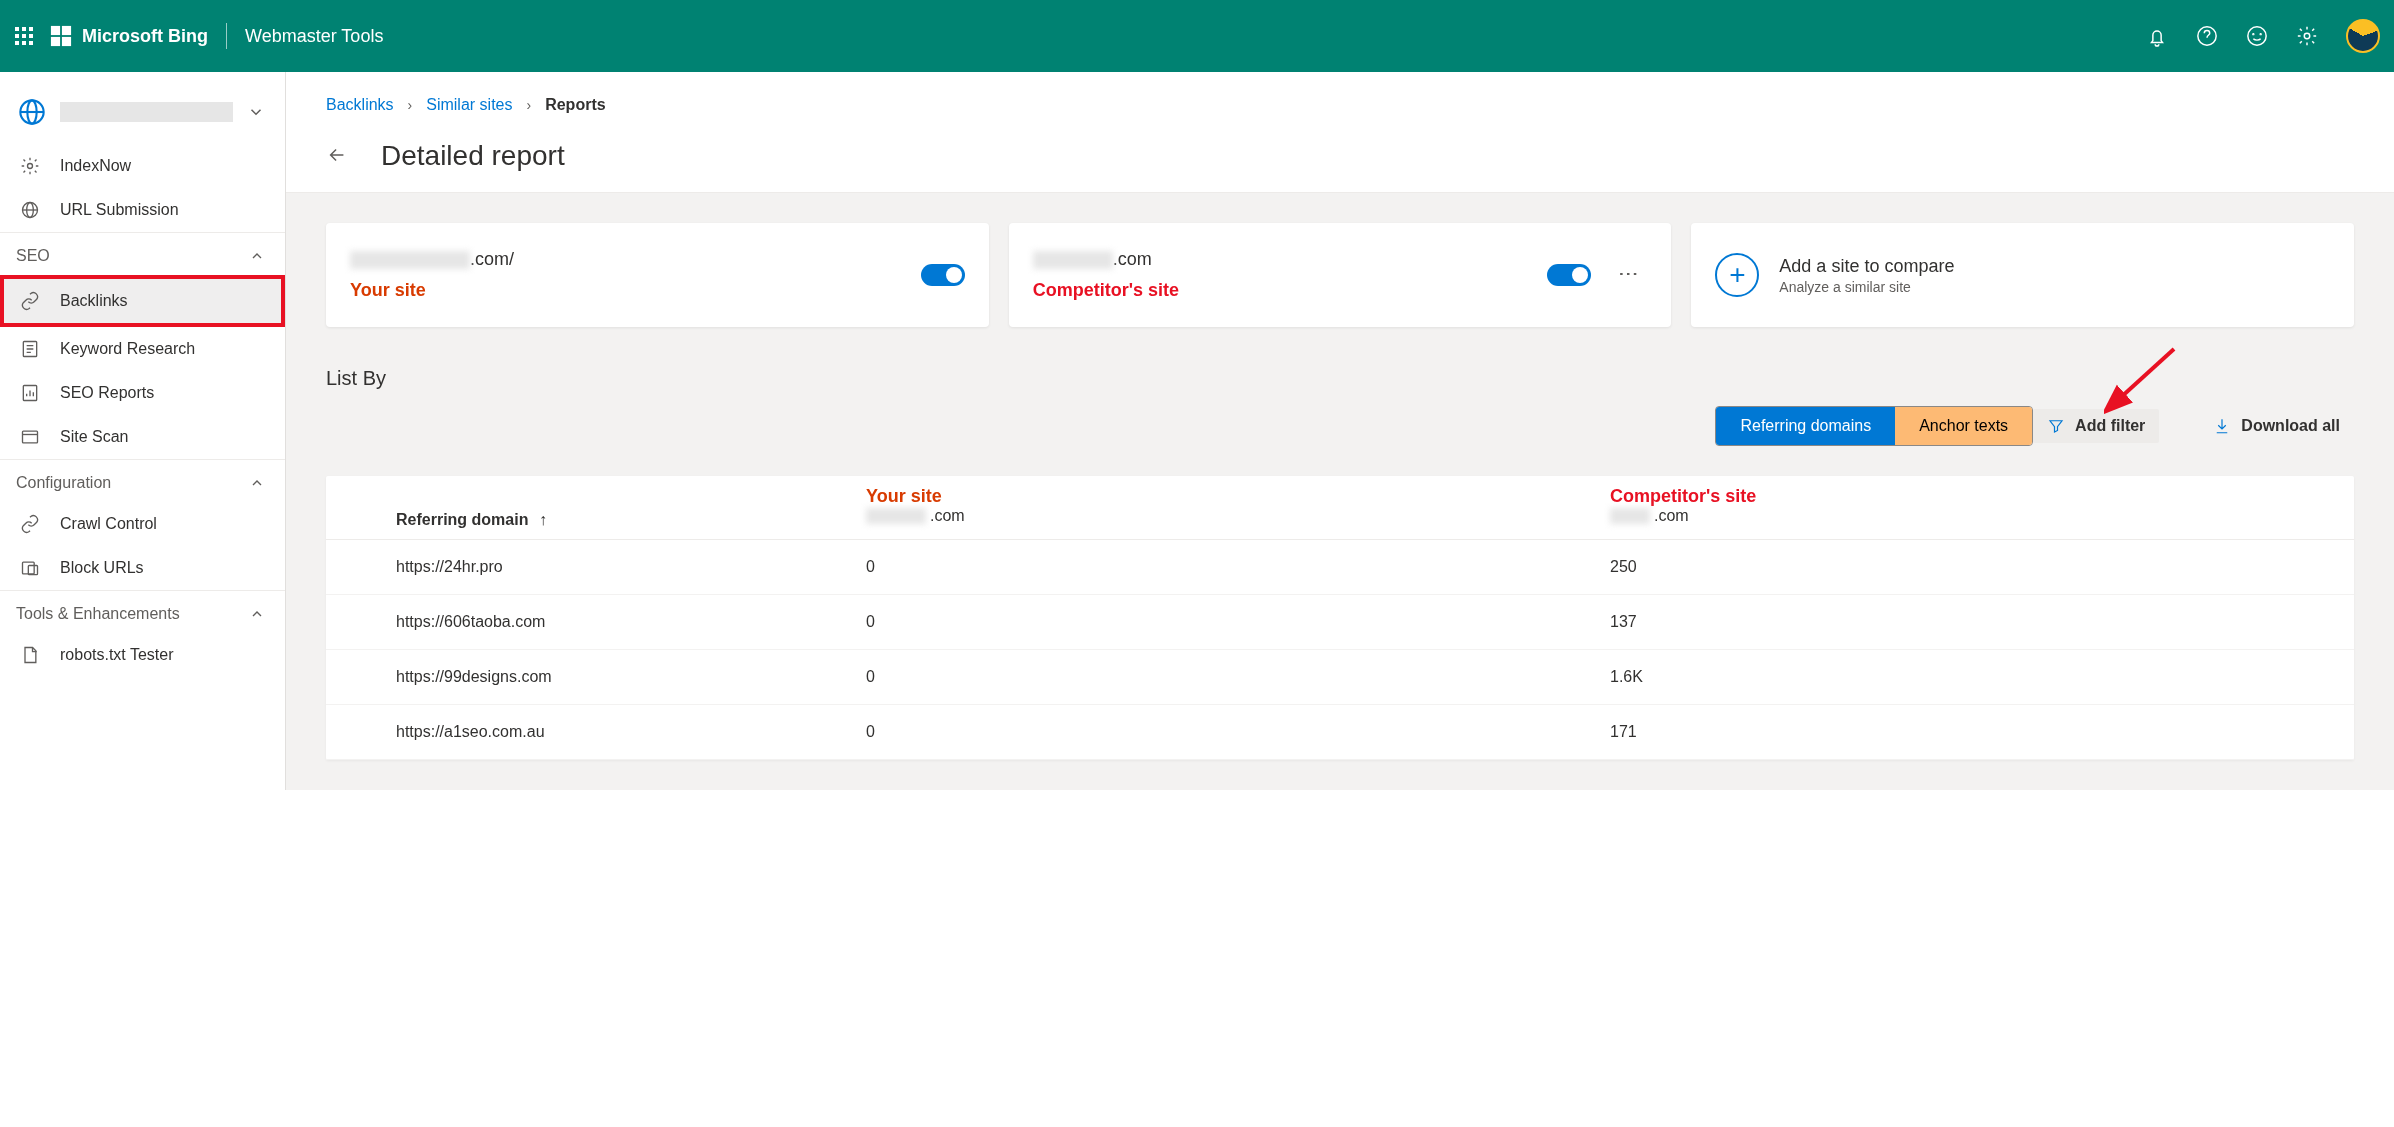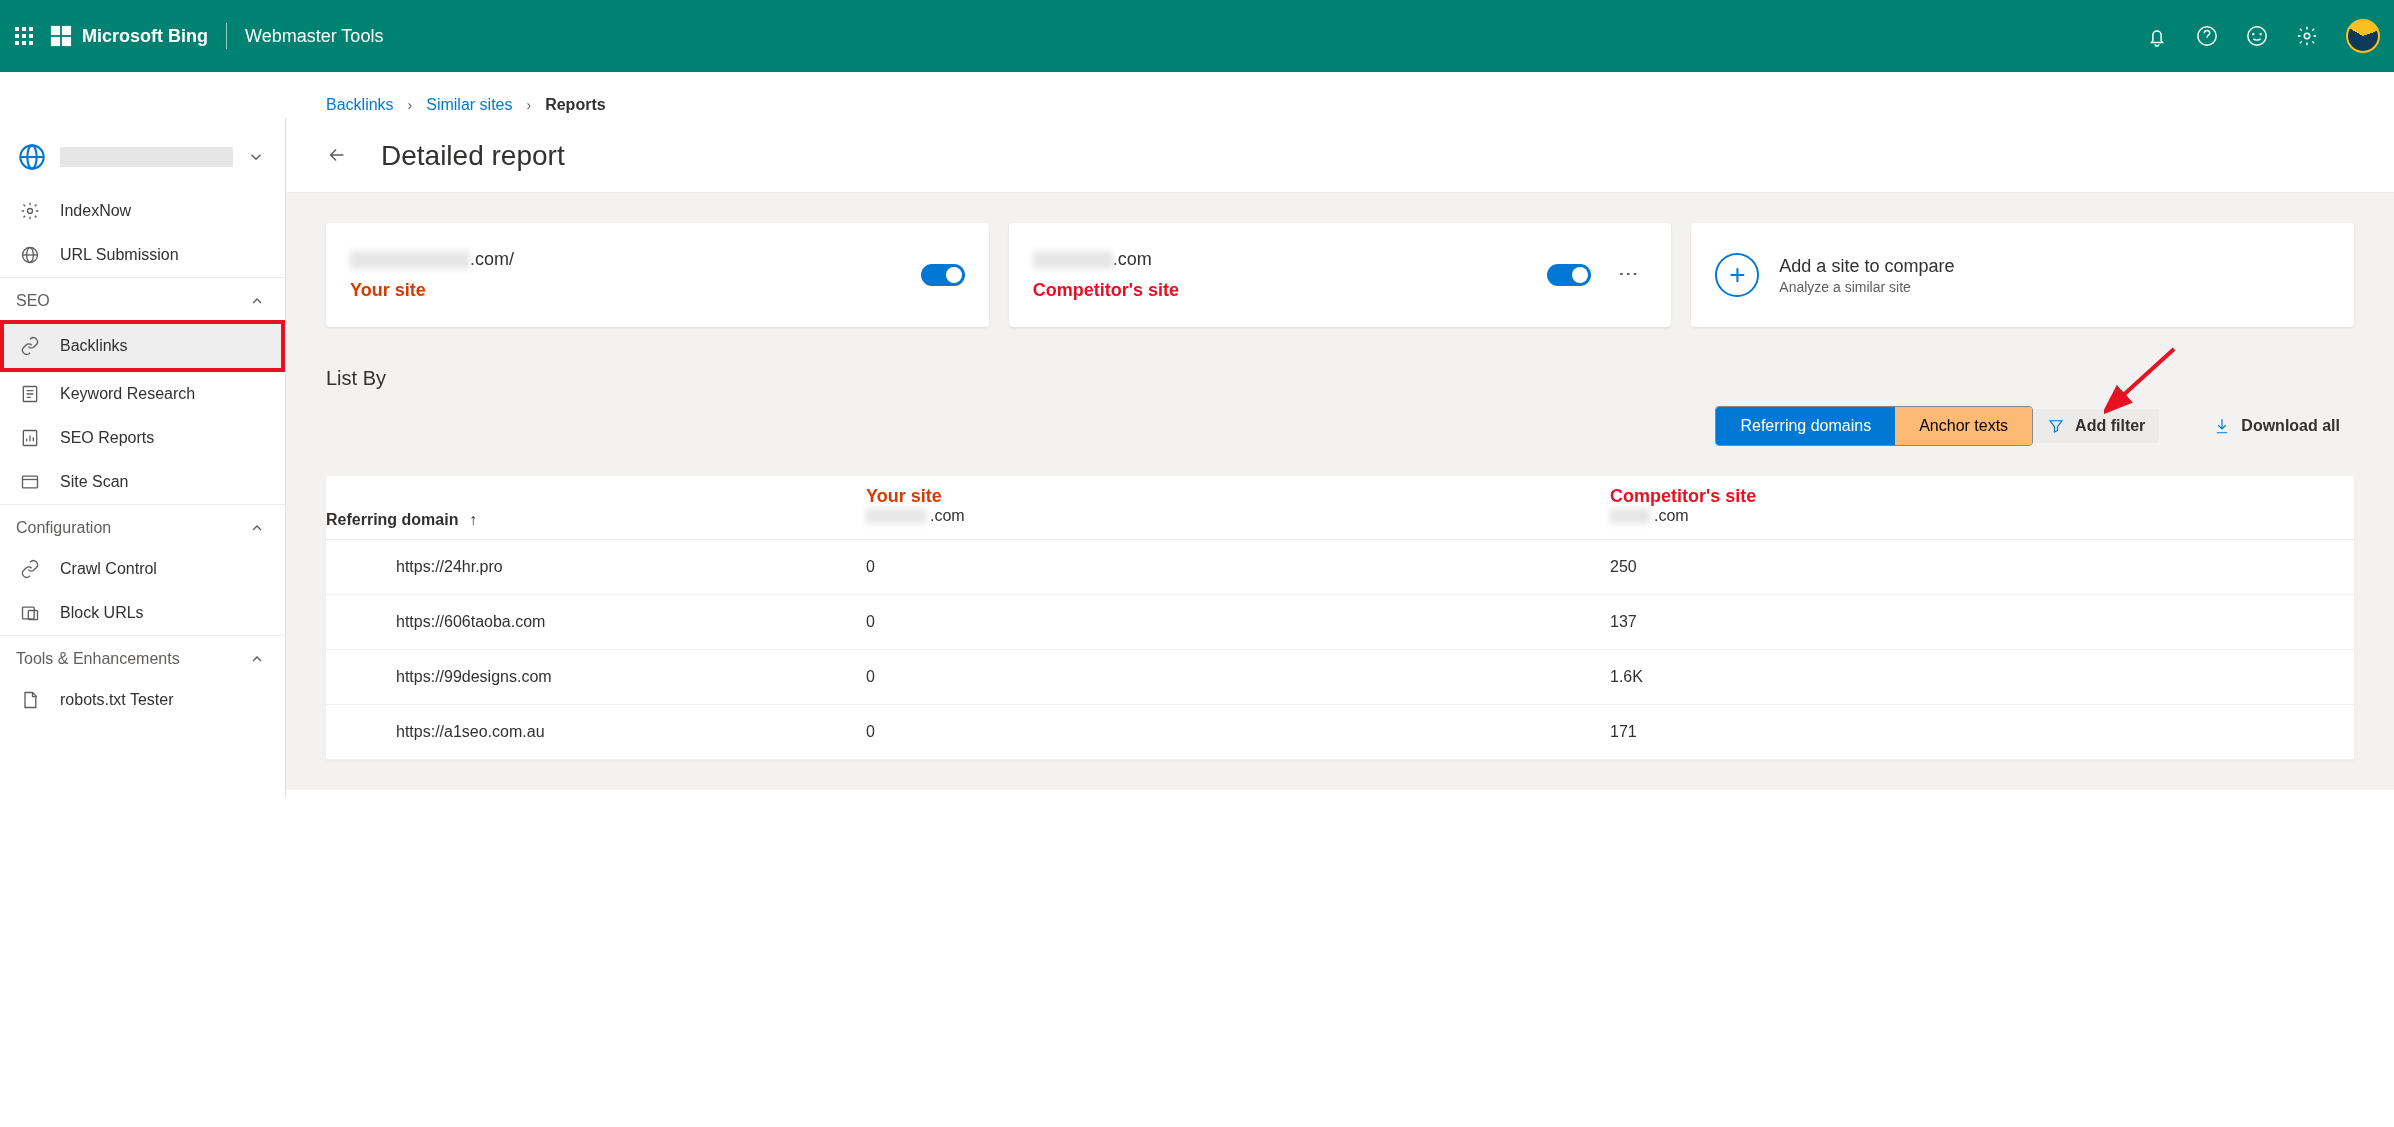--- a/index.html
+++ b/index.html
@@ -27,21 +27,21 @@
   .brand { display:flex; align-items:center; gap:10px; font-weight:600; font-size:18px;}
   .brand-logo { width:22px; height:22px; fill:#fff; }
   .brand-sep { width:1px; height:26px; background: rgba(255,255,255,.6); margin: 0 8px;}
   .brand-sub { font-weight:400; font-size:18px; }
   .header-right { display:flex; align-items:center; gap:28px; }
   .hicon { width:22px; height:22px; display:flex; align-items:center; justify-content:center; cursor:pointer;}
   .hicon svg { stroke:#fff; fill:none; stroke-width:1.6; }
   .avatar { width:34px; height:34px; border-radius:50%; background: conic-gradient(#fbbf24 0 70deg, #0e3a56 70deg 300deg, #fbbf24 300deg 360deg); border:2px solid #fbbf24; cursor:pointer;}
   
   .shell { display:flex; }
-  .sidebar { width:286px; border-right:1px solid #e1dfdd; background:#fff; min-height: 680px; padding-top: 18px; margin-top: 45px;}
+  .sidebar { width:286px; border-right:1px solid #e1dfdd; background:#fff; min-height: 680px; padding-top: 18px;}
   .side-site { display:flex; align-items:center; gap:14px; padding: 8px 20px 18px 18px; }
   .globe { color:#0078d4; width:28px; height:28px;}
   .site-name { flex:1; background:#e6e6e6; height:20px; }
   .chev { color:#605e5c; }
   .side-item { display:flex; align-items:center; gap:18px; padding: 12px 20px 12px 20px; cursor:pointer; font-size:16px; color:#323130;}
   .side-item .sicon { width:22px; color:#605e5c; display:flex; }
   .side-group { padding: 14px 20px 10px 16px; border-top:1px solid #edebe9; display:flex; align-items:center; justify-content:space-between; font-size:16px; color:#605e5c; cursor:pointer;}
   .side-item.highlighted { background:#efeeee; border:4px solid #e81123; padding-left:16px; }
   .main { flex:1; }
   .main-header-area { padding: 24px 40px 20px 40px; border-bottom:1px solid #edebe9; background:#fff;}
@@ -77,21 +77,21 @@
   .seg button.active { background:#0078d4; color:#fff;}
   .right-actions { display:flex; align-items:center; gap:40px;font-weight:bold;}
   .filter-btn, .download-btn { display:flex; align-items:center; gap:10px; font-size:16px; color:#323130; cursor:pointer; padding:8px 14px;}
   .filter-btn { background:#edebe9; border-radius:2px;}
   .filter-btn svg, .download-btn svg { stroke:#0078d4; fill:none; stroke-width:1.6;}
   .red-arrow { position:absolute; width:80px; height:70px; }
   .listby-bar-wrap { position:relative; }
   
   .tbl { background:#fff; margin-top:30px; border-radius:2px; box-shadow:0 1px 3px rgba(0,0,0,.05);}
   .tbl-head { display:flex; align-items:flex-end; padding: 10px 0; border-bottom:1px solid #edebe9;}
-  .col-domain { width: 540px; font-weight:600; font-size:16px;}
+  .col-domain { width: 540px; padding-left: 70px; font-weight:600; font-size:16px;}
   .col-domain .sort { margin-left:6px;}
   .col-your, .col-comp { flex:1; text-align:left; padding-bottom:4px;}
   .col-header-two { display:flex; flex-direction:column; }
   .col-label-top { font-size:18px; font-weight:700;}
   .col-label-bot { font-size:16px; display:flex; align-items:center; gap:4px;}
   .col-label-bot .blur2 { display:inline-block; height:16px; background:#e6e6e6; filter:blur(3px);}
   .tbl-row { display:flex; align-items:center; padding: 18px 0; border-bottom:1px solid #f3f2f1; font-size:16px;}
   .tbl-row .rdom { width:540px; padding-left:70px;}
   .tbl-row .rv { flex:1; text-align:left;}
 </style>

